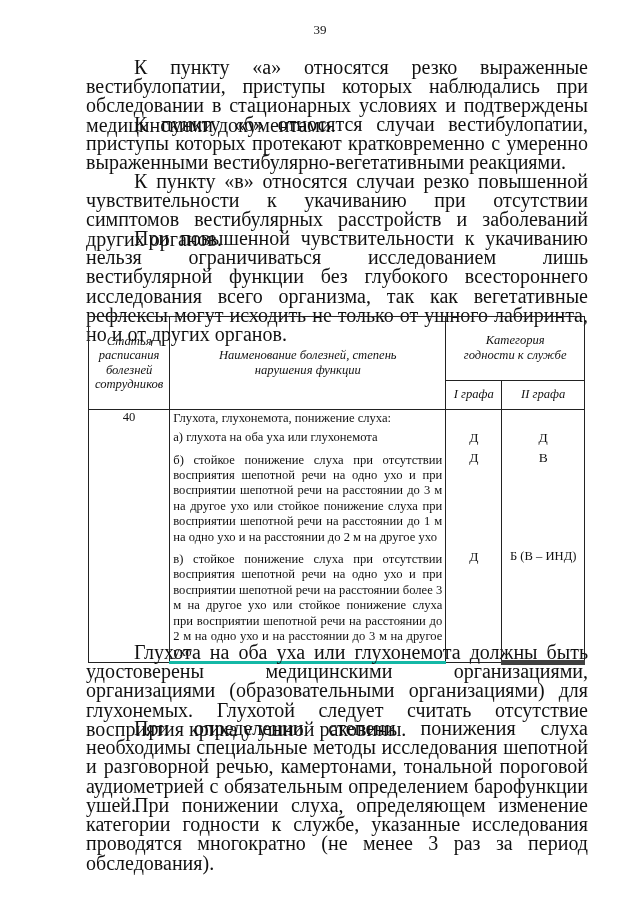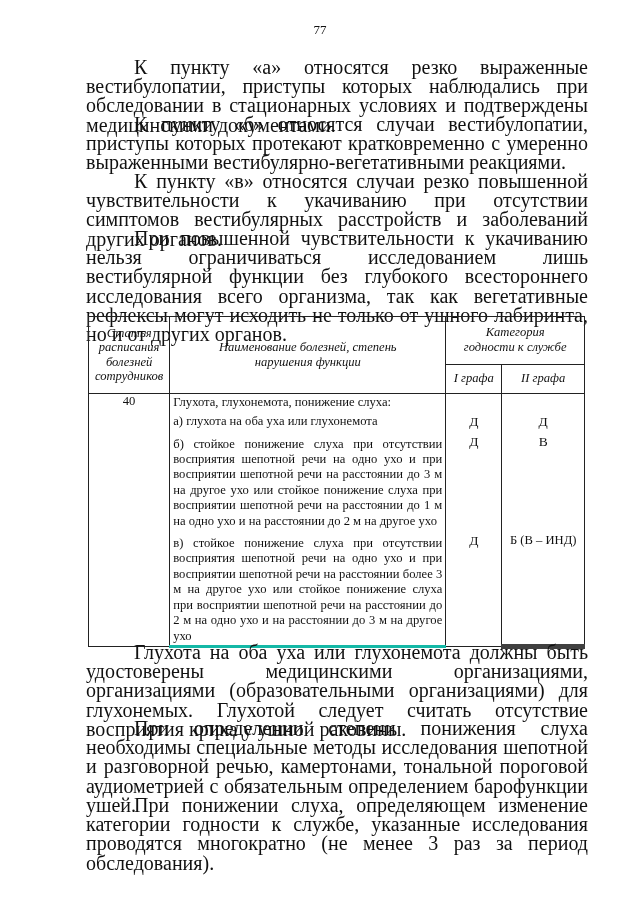--- a/index.html
+++ b/index.html
@@ -18,33 +18,33 @@
   .c4 { width: 79px; margin-left: 45px; }
   .inner { border-top: none; border-bottom: none; }
   .center { text-align: center; }
   .desc { text-align: justify; }
   .grade { text-align: center; font-size: 13.5px; }
   .r-end td { border-bottom: 1px solid #222; }
 </style>
 </head>
 <body>
 
-<div class="page-number">77</div>
+<div class="page-number">39</div>
 
 <p class="para" style="top:58px">К пункту «а» относятся резко выраженные вестибулопатии, приступы которых наблюдались при обследовании в стационарных условиях и подтверждены медицинскими документами.</p>
 <p class="para" style="top:115px">К пункту «б» относятся случаи вестибулопатии, приступы которых протекают кратковременно с умеренно выраженными вестибулярно-вегетативными реакциями.</p>
 <p class="para" style="top:172px">К пункту «в» относятся случаи резко повышенной чувствительности к укачиванию при отсутствии симптомов вестибулярных расстройств и заболеваний других органов.</p>
 <p class="para" style="top:229px">При повышенной чувствительности к укачиванию нельзя ограничиваться исследованием лишь вестибулярной функции без глубокого всестороннего исследования всего организма, так как вегетативные рефлексы могут исходить не только от ушного лабиринта, но и от других органов.</p>
 
 <table>
   <tbody>
       <tr>
     <th class="c1" rowspan="2" style="line-height:14.5px;">Статья расписания болезней сотрудников</th>
     <th class="c2" rowspan="2" style="padding:0 28px;">Наименование болезней, степень нарушения функции</th>
-    <th colspan="2" style="height:28px; padding:8px 14px;">Категория годности к службе</th>
+    <th colspan="2" style="height:28px; padding:16px 14px;">Категория годности к службе</th>
   </tr>
   <tr>
     <th class="c3" style="height:28px;">I графа</th>
     <th class="c4">II графа</th>
   </tr>
   <tr>
     <td class="center inner">40</td>
     <td class="desc inner" style="padding-top:1px;margin-left:32px;">Глухота, глухонемота, понижение слуха:</td>
     <td class="inner"></td>
     <td class="inner"></td>

